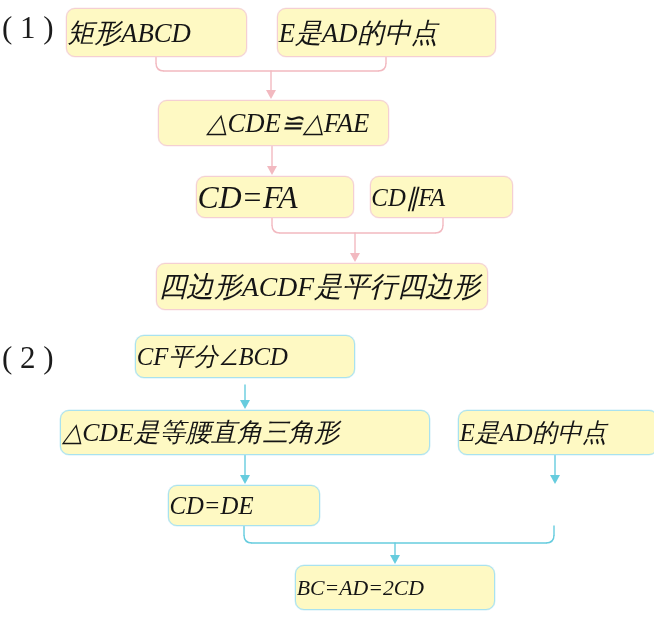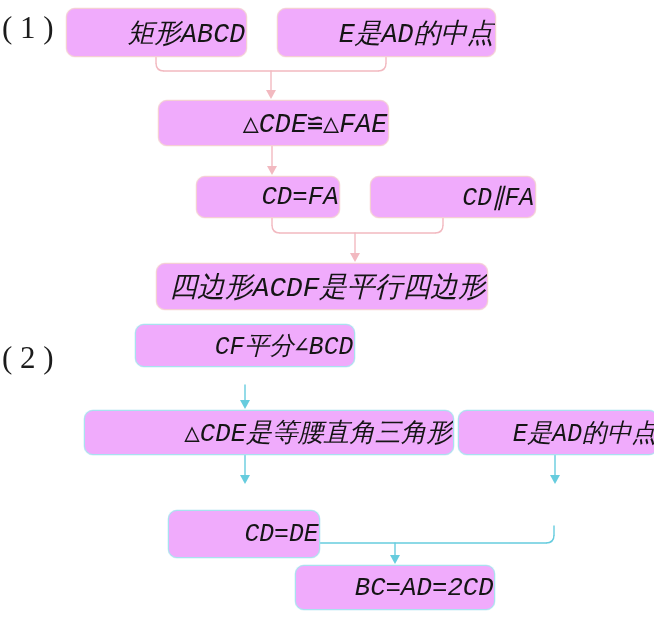--- a/index.html
+++ b/index.html
@@ -31,26 +31,26 @@
     letter-spacing: 0px;
     white-space: nowrap;
     line-height: 1;
   }
 
   .node {
     position: absolute;
     box-sizing: border-box;
     display: flex;
     align-items: center;
-    justify-content: flex-end;
+    justify-content: flex-start;
     border-radius: 9px;
-    background: #f0abfc;
+    background: #fef9c3;
     white-space: nowrap;
     font-style: italic;
-    font-family: Liberation Mono, monospace;
+    font-family: Liberation Serif, serif;
     color: #151515;
     text-align: center;
     overflow: hidden;
   }
 
   
   .node.pink {
     border: 1.4px solid #f4cfd3;
     box-shadow: 0 0 0 0.5px rgba(244, 207, 211, 0.45);
   }
@@ -123,41 +123,41 @@
         <path d="M 390 555 L 400 555 L 395 564 Z" fill="#66ccde"></path>
       </g>
     </svg>
 <div class="section-label" style="left: 2px; top: 12px;">( 1 )</div>
     <div class="node pink" style="left: 66px; top: 8px; width: 181px; height: 49px; font-size: 27px;">
       <span class="txt">矩形ABCD</span>
     </div>
     <div class="node pink" style="left: 277px; top: 8px; width: 219px; height: 49px; font-size: 27px;">
       <span class="txt">E是AD的中点</span>
     </div>
-    <div class="node pink" style="left: 158px; top: 100px; width: 231px; height: 46px; font-size: 27px;">
+    <div class="node pink" style="left: 158px; top: 100px; width: 231px; height: 46px; font-size: 27px; padding-left: 47px;">
       <span class="txt">△CDE≌△FAE</span>
     </div>
-    <div class="node pink" style="left: 196px; top: 176px; width: 144px; height: 42px; font-size: 26px;">
+    <div class="node pink" style="left: 196px; top: 176px; width: 158px; height: 42px; font-size: 32px;">
       <span class="txt">CD=FA</span>
     </div>
-    <div class="node pink" style="left: 370px; top: 176px; width: 166px; height: 42px; font-size: 25px;">
+    <div class="node pink" style="left: 370px; top: 176px; width: 143px; height: 42px; font-size: 25px;">
       <span class="txt">CD∥FA</span>
     </div>
     <div class="node pink" style="left: 156px; top: 263px; width: 332px; height: 47px; font-size: 28px;">
       <span class="txt">四边形ACDF是平行四边形</span>
     </div>
     <div class="section-label" style="left: 2px; top: 342px;">( 2 )</div>
-    <div class="node cyan" style="left: 135px; top: 324px; width: 220px; height: 43px; font-size: 25px;">
+    <div class="node cyan" style="left: 135px; top: 335px; width: 220px; height: 43px; font-size: 25px;">
       <span class="txt">CF平分∠BCD</span>
     </div>
-    <div class="node cyan" style="left: 60px; top: 410px; width: 370px; height: 45px; font-size: 26px; margin-left: 24px;">
+    <div class="node cyan" style="left: 60px; top: 410px; width: 370px; height: 45px; font-size: 26px;">
       <span class="txt">△CDE是等腰直角三角形</span>
     </div>
     <div class="node cyan" style="left: 458px; top: 410px; width: 200px; height: 45px; font-size: 25px;">
       <span class="txt">E是AD的中点</span>
     </div>
-    <div class="node cyan" style="left: 168px; top: 510px; width: 152px; height: 48px; font-size: 25px;">
+    <div class="node cyan" style="left: 168px; top: 485px; width: 152px; height: 41px; font-size: 25px;">
       <span class="txt">CD=DE</span>
     </div>
-    <div class="node cyan" style="left: 295px; top: 565px; width: 200px; height: 45px; font-size: 26px;">
+    <div class="node cyan" style="left: 295px; top: 565px; width: 200px; height: 45px; font-size: 22px;">
       <span class="txt">BC=AD=2CD</span>
     </div>
   </div>
 
 </body></html>

